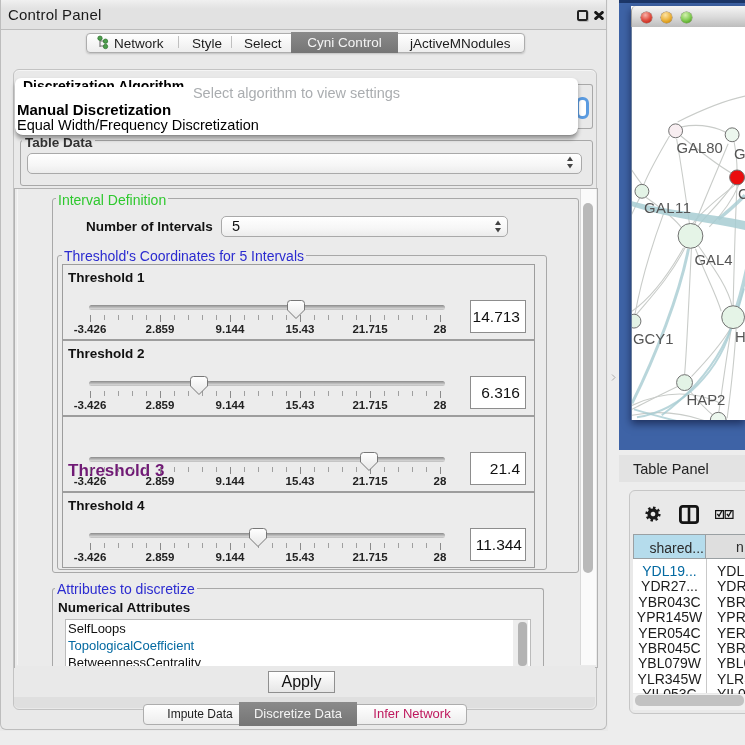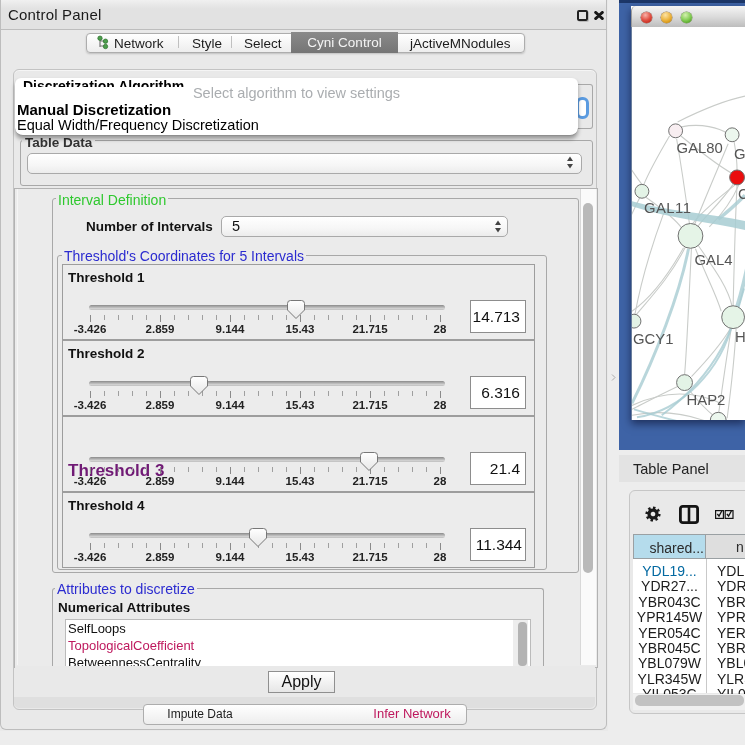--- a/index.html
+++ b/index.html
@@ -254,31 +254,32 @@
           </defs>
         </svg>
         <div class="abs" style="left:470px;top:528px;width:56px;height:33px;background:#fff;border:1px solid #8d8d8d;font-size:15.5px;color:#111;text-align:right;line-height:31px;padding-right:3px;box-sizing:border-box;">11.344</div>
       </div>
 
     <div class="abs" style="left:52px;top:588px;width:490px;height:84px;border:1px solid #a8a8a8;border-radius:3px 3px 0 0;border-bottom:none;"></div>
     <div class="abs" style="left:55px;top:581px;font-size:14px;color:#2b2bd0;background:#ebebeb;padding:0 2px;">Attributes to discretize</div>
     <div class="abs b" style="left:58px;top:600px;font-size:13.5px;color:#111;">Numerical Attributes</div>
     <div class="abs" style="left:65px;top:619px;width:464px;height:47px;background:#fff;border:1px solid #bbbbbb;border-bottom:none;"></div>
     <div class="abs" style="left:68px;top:621px;font-size:13px;color:#111;">SelfLoops</div>
-    <div class="abs" style="left:68px;top:638px;font-size:13px;color:#be185d;">TopologicalCoefficient</div>
+    <div class="abs" style="left:68px;top:638px;font-size:13px;color:#0369a1;">TopologicalCoefficient</div>
     <div class="abs" style="left:68px;top:655px;font-size:13px;color:#111;">BetweennessCentrality</div>
     <div class="abs" style="left:513px;top:620px;width:15px;height:46px;background:#ededed;"></div>
     <div class="abs" style="left:518px;top:622px;width:9px;height:44px;background:#b3b3b3;border-radius:4px;"></div>
 
     <div class="abs" style="left:15px;top:666px;width:580px;height:31px;background:#e9e9e9;"></div>
 
     <div class="abs" style="left:268px;top:671px;width:65px;height:20px;background:linear-gradient(#ffffff,#e6e6e6);border:1px solid #8f8f8f;border-radius:0;font-size:16px;color:#111;text-align:center;line-height:20px;">Apply</div>
 
     <div class="abs" style="left:143px;top:704px;width:322px;height:19px;border:1px solid #adadad;border-radius:4px;background:linear-gradient(#ffffff,#ededed);"></div>
     <div class="abs" style="left:152px;top:704px;width:96px;height:20px;font-size:12px;color:#1c1c1c;text-align:center;line-height:20px;">Impute Data</div>
+    <div class="abs" style="left:239px;top:702px;width:118px;height:24px;background:linear-gradient(#8a8a8a,#757575);color:#f4f4f4;font-size:13px;text-align:center;line-height:24px;">Discretize Data</div>
     <div class="abs" style="left:357px;top:704px;width:110px;height:20px;font-size:13px;color:#be185d;text-align:center;line-height:20px;">Infer Network</div>
     <div class="abs" style="left:0;top:0;width:605px;height:729px;border:1px solid #bdbdbd;border-top:none;border-radius:0 0 6px 6px;"></div>
   </div>
 
   <div class="abs" style="left:15px;top:78px;width:563px;height:57px;background:#fff;border-radius:6px 6px 8px 8px;border-bottom:1px solid #8e8e8e;box-shadow:0 3px 4px rgba(0,0,0,.35);"></div>
   <div class="abs b" style="left:23px;top:78px;font-size:14px;color:#000000;">Discretization Algorithm</div>
   <div class="abs" style="left:15px;top:87px;width:200px;height:13px;background:#fff;"></div>
   <div class="abs" style="left:15px;top:85px;width:563px;height:14px;font-size:14.5px;color:#aaadb0;text-align:center;">Select algorithm to view settings</div>
   <div class="abs b" style="left:17px;top:101px;font-size:15px;color:#000;">Manual Discretization</div>
   <div class="abs" style="left:17px;top:117px;font-size:14.5px;color:#000;">Equal Width/Frequency Discretization</div>

